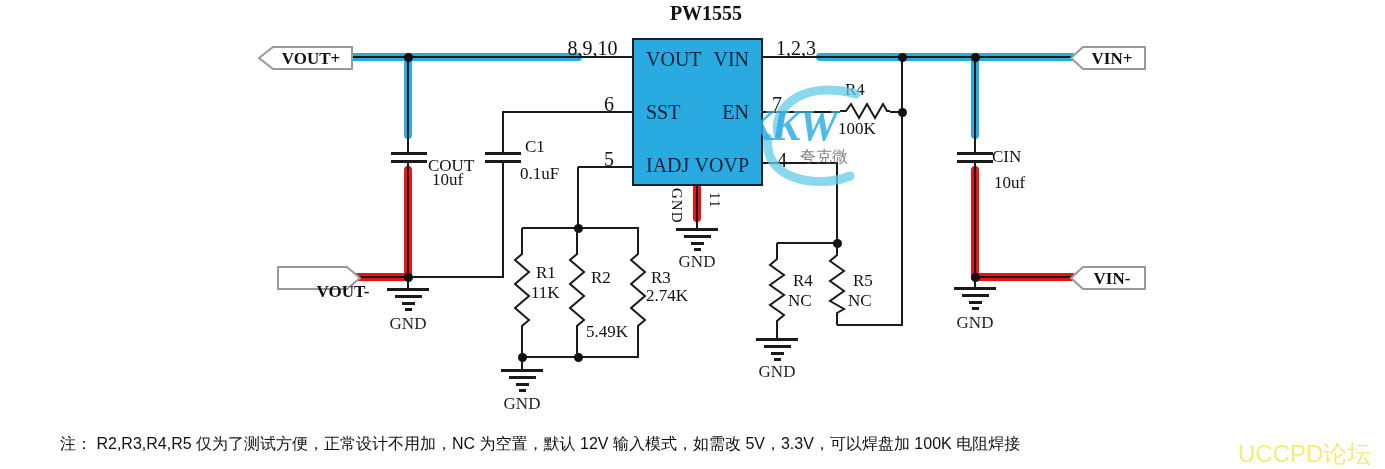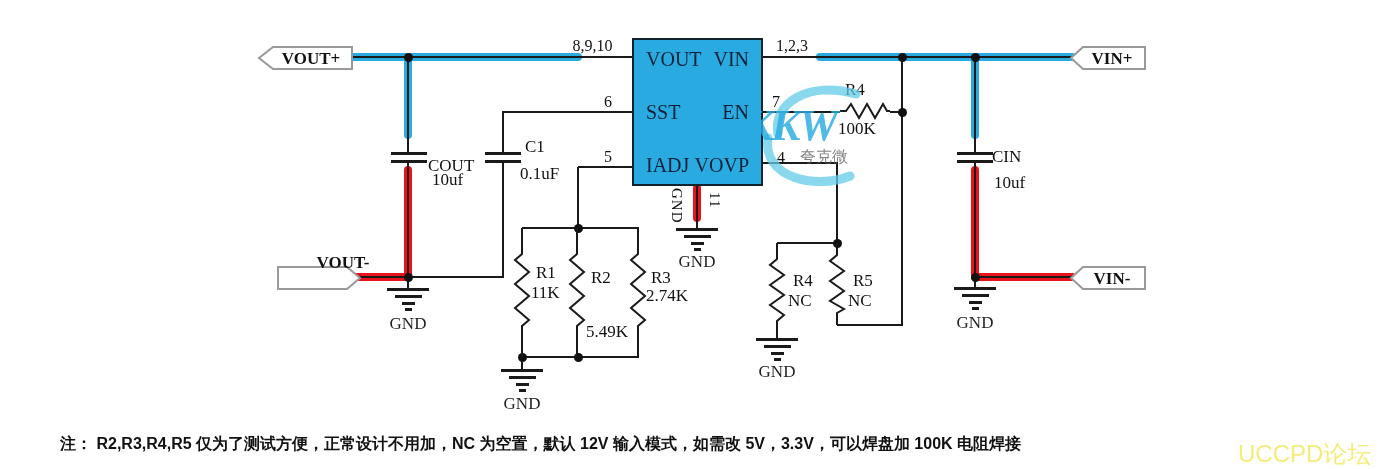--- a/index.html
+++ b/index.html
@@ -7,52 +7,53 @@
           font-family:"Liberation Serif", serif;}
   
   .w{position:absolute;background:#1a1a1a;}
   .hb{position:absolute;background:#29abe2;border-radius:4px;}
   .hr{position:absolute;background:#e8121a;border-radius:4px;}
   .dot{position:absolute;width:9px;height:9px;border-radius:50%;background:#111;}
   
   .plate{position:absolute;background:#1a1a1a;height:3px;width:36px;}
   
   .lbl{position:absolute;font-size:17px;color:#111;white-space:nowrap;}
-  .pn{position:absolute;font-size:16px;color:#111;white-space:nowrap;}
+  .pn{position:absolute;font-size:20px;color:#111;white-space:nowrap;}
   .gnd-lbl{position:absolute;width:60px;text-align:center;font-size:17px;color:#222;}
   
   #ic{position:absolute;left:632px;top:38px;width:131px;height:148px;background:#29abe2;
       border:2px solid #10232e;box-sizing:border-box;}
   .icrow{position:absolute;left:0;width:100%;display:flex;justify-content:space-between;
          padding:0 12px;box-sizing:border-box;font-size:20px;color:#0c2137;}
   
   .gnd-sym{position:absolute;display:flex;flex-direction:column;align-items:center;}
   .gnd-sym .b1{width:42px;height:3px;background:#1a1a1a;}
   .gnd-sym .b2{width:27px;height:3px;background:#1a1a1a;margin-top:4px;}
   .gnd-sym .b3{width:13px;height:3px;background:#1a1a1a;margin-top:4px;}
   .gnd-sym .b4{width:7px;height:3px;background:#1a1a1a;margin-top:3px;}
   .vtext{position:absolute;writing-mode:vertical-rl;font-size:15px;color:#111;letter-spacing:1px;}
   .conn-label{position:absolute;font-size:17px;font-weight:bold;color:#111;text-align:center;}
   #title{position:absolute;left:606px;top:2px;width:200px;text-align:center;
          font-size:20px;font-weight:bold;color:#111;}
   #note{position:absolute;left:60px;top:434px;width:1250px;font-family:"Liberation Sans",sans-serif;
-        font-size:16px;font-weight:bold;color:#111;white-space:nowrap;}
+        font-size:16px;font-weight:normal;color:#111;white-space:nowrap;}
   #forum{position:absolute;left:1238px;top:438px;font-family:"Liberation Sans",sans-serif;
          font-size:24px;color:#f3ec79;white-space:nowrap;}
   #wm-kkw{position:absolute;left:744px;top:100px;font-size:44px;font-style:italic;font-weight:bold;
           color:rgba(41,171,226,0.82);letter-spacing:-2px;}
   #wm-name{position:absolute;left:800px;top:147px;font-size:16px;color:rgba(90,90,90,0.75);
            font-family:"Liberation Sans",sans-serif;}
   svg{position:absolute;overflow:visible;}
 </style>
 </head>
 <body>
 
 <div id="canvas">
 
+  <div id="title">PW1555</div>
 
   <div class="hb" style="left:348px;top:53px;width:234px;height:8px;"></div>
   <div class="hb" style="left:404px;top:55px;width:8px;height:84px;"></div>
   <div class="hr" style="left:404px;top:166px;width:8px;height:114px;"></div>
   <div class="hr" style="left:350px;top:273px;width:62px;height:8px;"></div>
   <div class="hr" style="left:693px;top:184px;width:8px;height:38px;"></div>
   <div class="hb" style="left:816px;top:53px;width:260px;height:8px;"></div>
   <div class="hb" style="left:971px;top:55px;width:8px;height:84px;"></div>
   <div class="hr" style="left:971px;top:166px;width:8px;height:113px;"></div>
   <div class="hr" style="left:971px;top:273px;width:105px;height:8px;"></div>
@@ -209,21 +210,21 @@
   <div class="gnd-lbl" style="left:945px;top:313px;">GND</div>
 
   <svg style="left:258px;top:46px;" width="96" height="24">
     <polygon points="1,12 15,1 94,1 94,23 15,23" fill="#ffffff" stroke="#999999" stroke-width="2"></polygon>
   </svg>
   <div class="conn-label" style="left:270px;top:49px;width:82px;">VOUT+</div>
 
   <svg style="left:277px;top:266px;" width="84" height="24">
     <polygon points="1,1 70,1 83,12 70,23 1,23" fill="#ffffff" stroke="#999999" stroke-width="2"></polygon>
   </svg>
-  <div class="conn-label" style="left:280px;top:253px;width:72px;padding-left:27px;">VOUT-</div>
+  <div class="conn-label" style="left:280px;top:282px;width:72px;padding-left:27px;">VOUT-</div>
 
   <svg style="left:1070px;top:46px;" width="76" height="24">
     <polygon points="1,12 13,1 75,1 75,23 13,23" fill="#ffffff" stroke="#999999" stroke-width="2"></polygon>
   </svg>
   <div class="conn-label" style="left:1082px;top:49px;width:60px;">VIN+</div>
 
   <svg style="left:1070px;top:266px;" width="76" height="24">
     <polygon points="1,12 13,1 75,1 75,23 13,23" fill="#ffffff" stroke="#999999" stroke-width="2"></polygon>
   </svg>
   <div class="conn-label" style="left:1082px;top:269px;width:60px;">VIN-</div>

